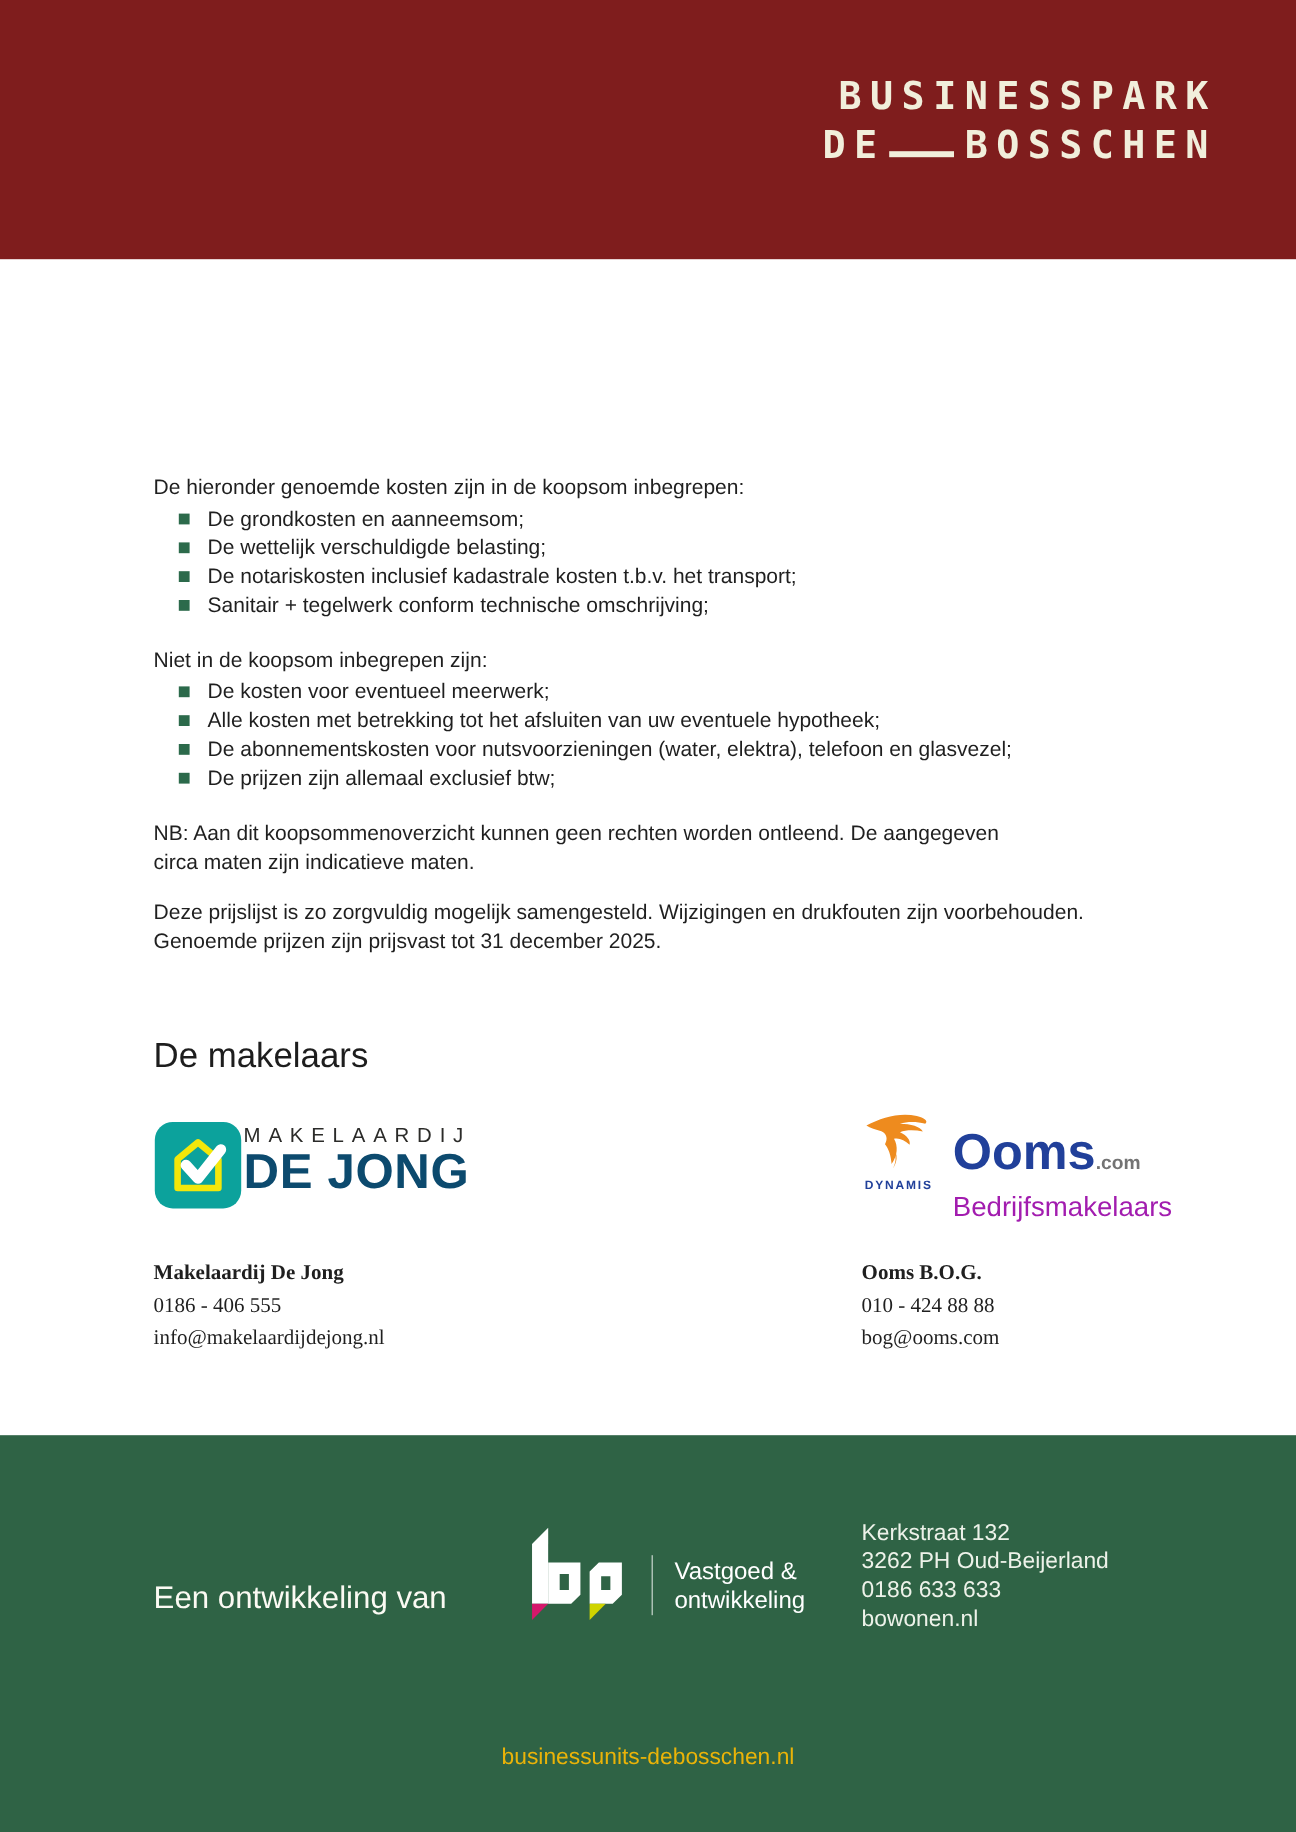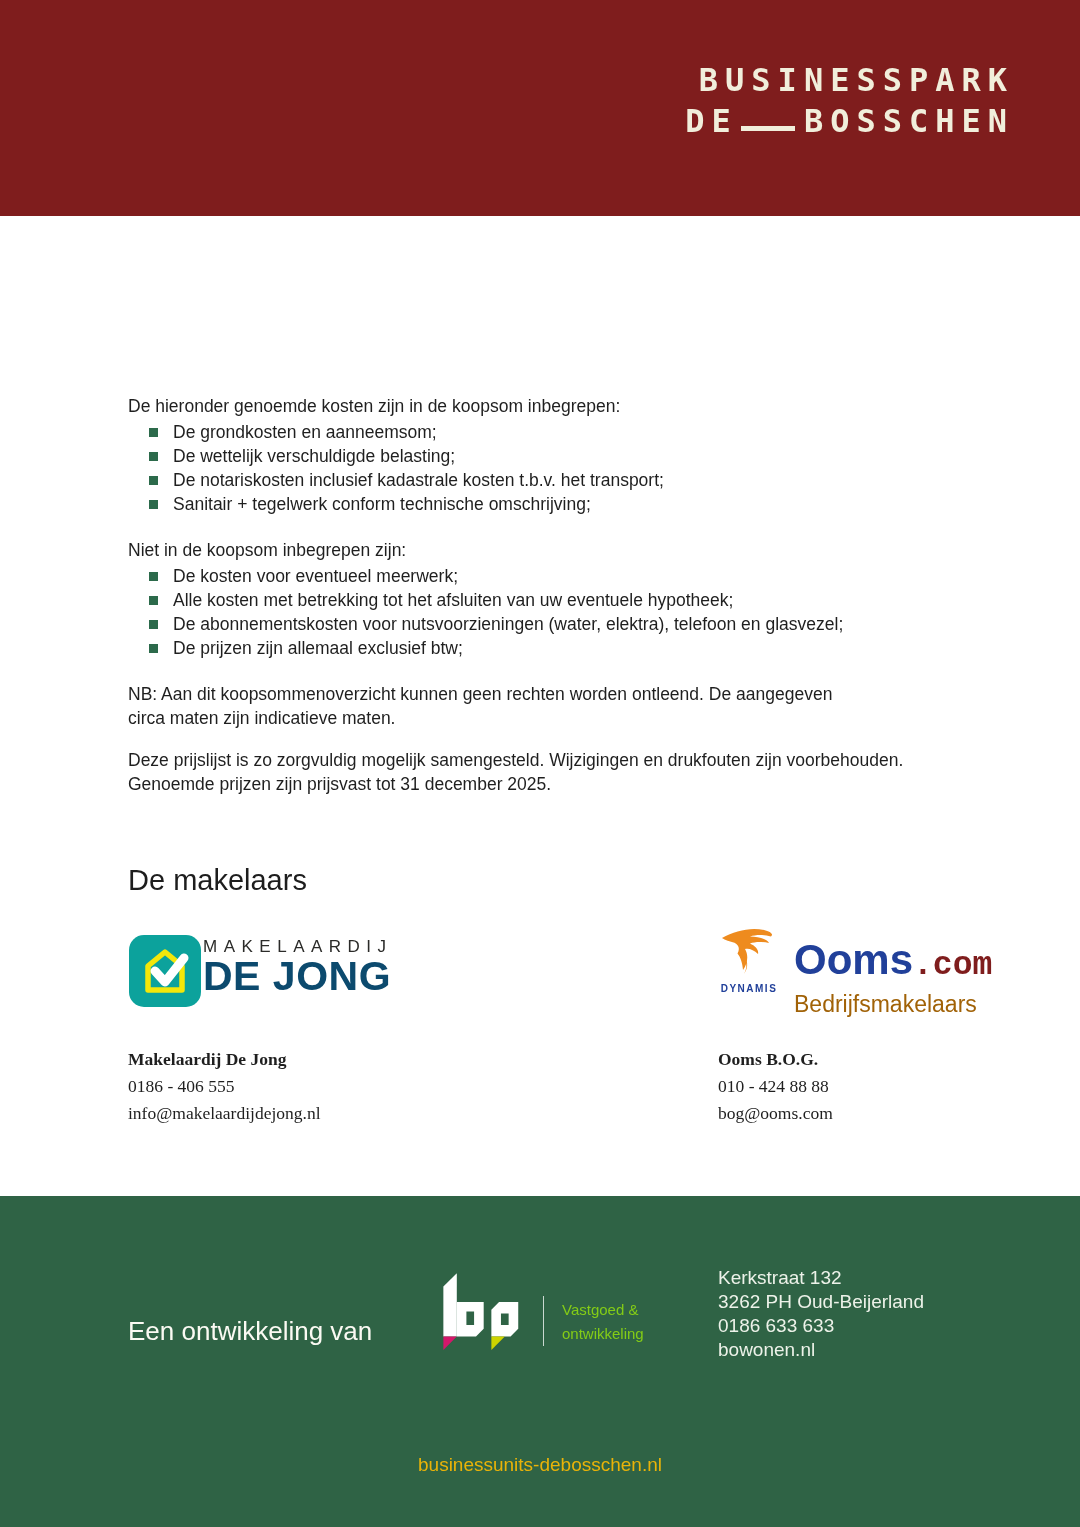--- a/index.html
+++ b/index.html
@@ -40,35 +40,35 @@
   .dejong-name{font-size:41px;font-weight:700;letter-spacing:0.5px;line-height:33px;color:#0c4a6e;margin-top:2px;white-space:nowrap;}
 
   
   .ooms-logo{display:flex;align-items:flex-start;gap:14px;margin-top:-12px;}
   .ooms-icon-col{text-align:center;flex:0 0 auto;}
   .ooms-icon{width:62px;height:58px;display:block;margin:0 auto;}
   .dynamis{font-size:10px;font-weight:700;letter-spacing:1.5px;color:#21409a;margin-top:3px;}
   .ooms-text{padding-top:20px;}
   .ooms-main{line-height:36px;white-space:nowrap;}
   .ooms-word{font-size:42px;font-weight:700;color:#21409a;}
-  .ooms-tld{font-size:33px;font-weight:700;color:#7f1d1d;font-family:Liberation Mono, monospace;}
-  .ooms-sub{font-size:23px;color:#a16207;margin-top:4px;white-space:nowrap;}
+  .ooms-tld{font-size:16px;font-weight:700;color:#737373;}
+  .ooms-sub{font-size:23px;color:#a21caf;margin-top:4px;white-space:nowrap;}
 
   
   .contacts-row{margin-top:28px;font-family:Liberation Serif, serif;}
   .contact-name{font-weight:700;font-size:17.5px;line-height:27px;}
   .contact-line{font-size:17.5px;line-height:27px;color:#1f1f1f;text-decoration:none;display:block;}
 
   
   .ftr{position:absolute;left:0;top:1196px;width:1080px;height:331px;background:#2f6345;}
   .ftr-row{position:absolute;left:128px;top:74px;right:73px;height:96px;}
   .ftr-label{position:absolute;left:0;top:45px;font-size:26px;line-height:32px;color:#fbfaf3;white-space:nowrap;}
   .bo-svg{position:absolute;left:300px;top:3px;width:96px;height:81px;}
   .ftr-divider{position:absolute;left:415px;top:26px;width:1px;height:50px;background:rgba(255,255,255,0.75);}
-  .ftr-tagline{position:absolute;left:434px;top:28px;font-size:15px;line-height:24px;color:#84cc16;}
+  .ftr-tagline{position:absolute;left:434px;top:28px;font-size:20px;line-height:24px;color:#ffffff;}
   .ftr-tagline .line{display:block;}
   .ftr-address{position:absolute;left:590px;top:-4px;font-size:19px;line-height:24px;color:#edf2e9;}
   .ftr-address a{color:#edf2e9;text-decoration:none;display:block;}
   .ftr-address .line{display:block;}
   .ftr-url{position:absolute;left:0;right:0;top:256px;text-align:center;font-size:19px;line-height:26px;color:#eab308;}
 </style>
 </head>
 <body>
 
 <div class="page">

